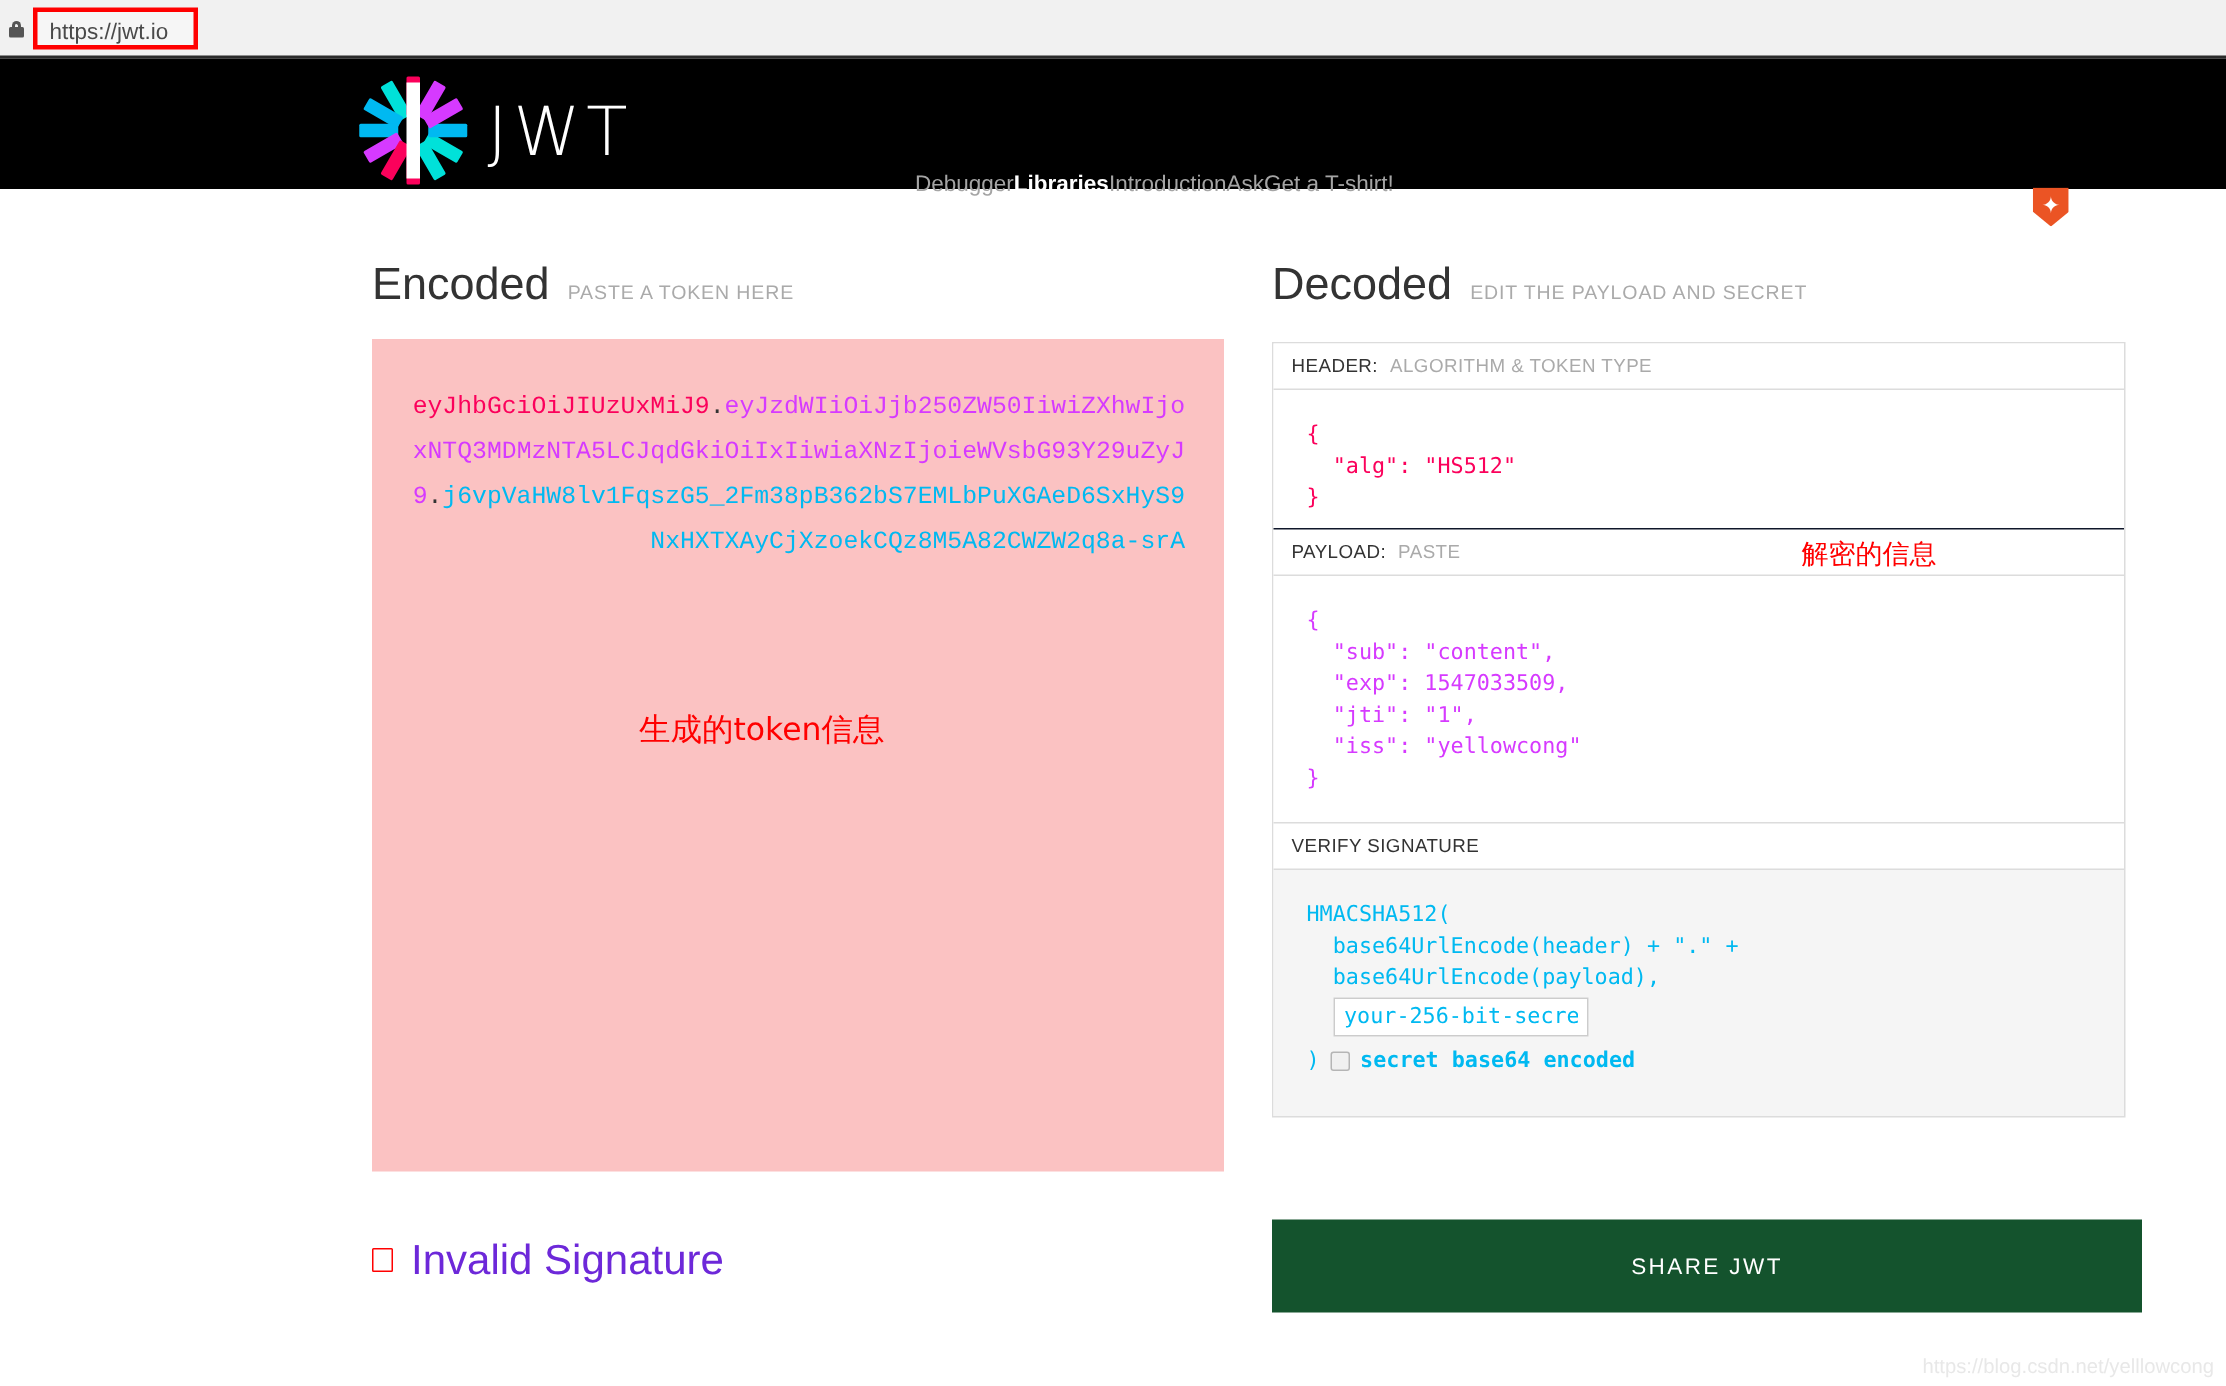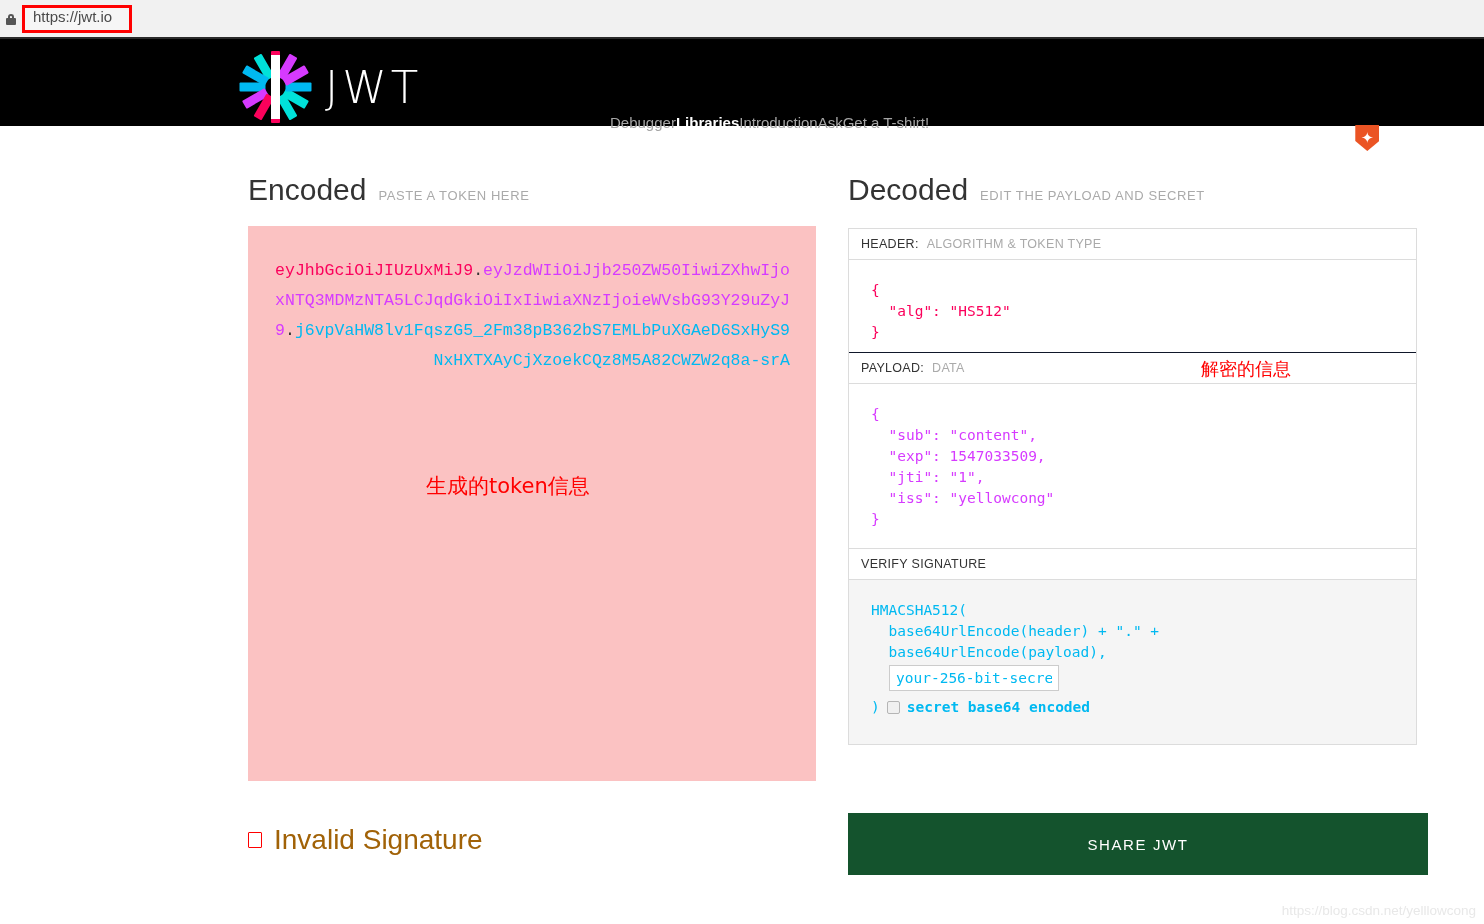--- a/index.html
+++ b/index.html
@@ -45,21 +45,21 @@
     border: 2px solid #555;
     border-bottom: none;
     border-radius: 4px 4px 0 0;
     box-sizing: border-box;
   }
   .url-box {
     border: 3px solid #ff0000;
     height: 28px;
     box-sizing: border-box;
     display: flex;
-    align-items: flex-start;
+    align-items: flex-end;
     padding: 0 8px;
     background: #f6f6f6;
     min-width: 110px;
   }
   .url-text {
     font-size: 15px;
     color: #4a4a4a;
     font-family: "Liberation Sans", sans-serif;
     white-space: nowrap;
   }
@@ -223,21 +223,21 @@
     align-items: center;
     gap: 12px;
   }
   .invalid-box {
     width: 14px; height: 16px;
     border: 1.5px solid #ff0000;
     box-sizing: border-box;
     border-radius: 1px;
   }
   .invalid-text {
-    color: #a16207;
+    color: #6d28d9;
     font-size: 28px;
     font-family: "Liberation Sans", sans-serif;
   }
 
   
   .decoded-panel {
     position: absolute;
     left: 848px; top: 228px;
     width: 569px;
     border: 1px solid #dcdcdc;
@@ -427,21 +427,21 @@
   <div class="panel-label">
     <span class="strong">HEADER:</span>
     <span class="muted">ALGORITHM &amp; TOKEN TYPE</span>
   </div>
   <div class="code-area header-code">{
   "alg": "HS512"
 }</div>
 
   <div class="panel-label" style="border-top:1px solid #0f172a;">
     <span class="strong">PAYLOAD:</span>
-    <span class="muted">DATA</span>
+    <span class="muted">PASTE</span>
     <span class="cn-note-decoded">解密的信息</span>
   </div>
   <div class="code-area payload-code">{
   "sub": "content",
   "exp": 1547033509,
   "jti": "1",
   "iss": "yellowcong"
 }</div>
 
   <div class="panel-label" style="border-top:1px solid #dcdcdc;">

